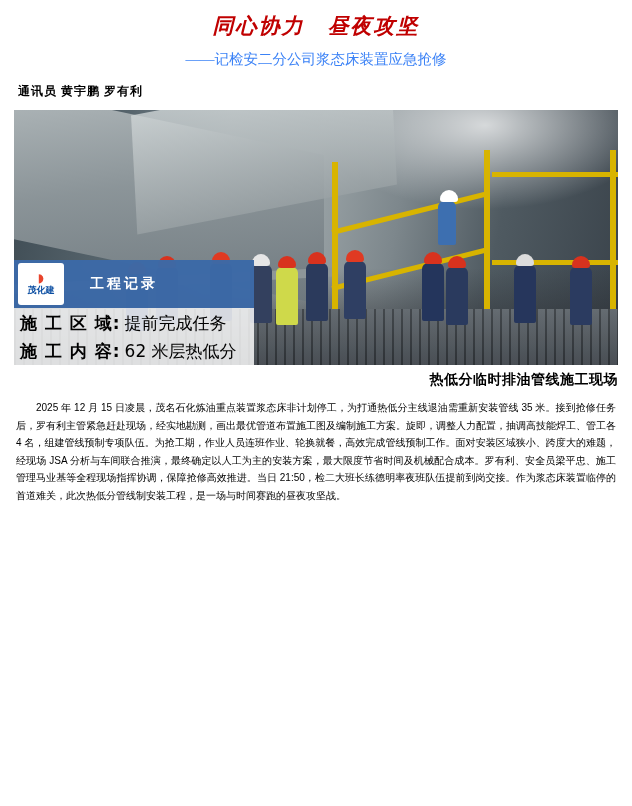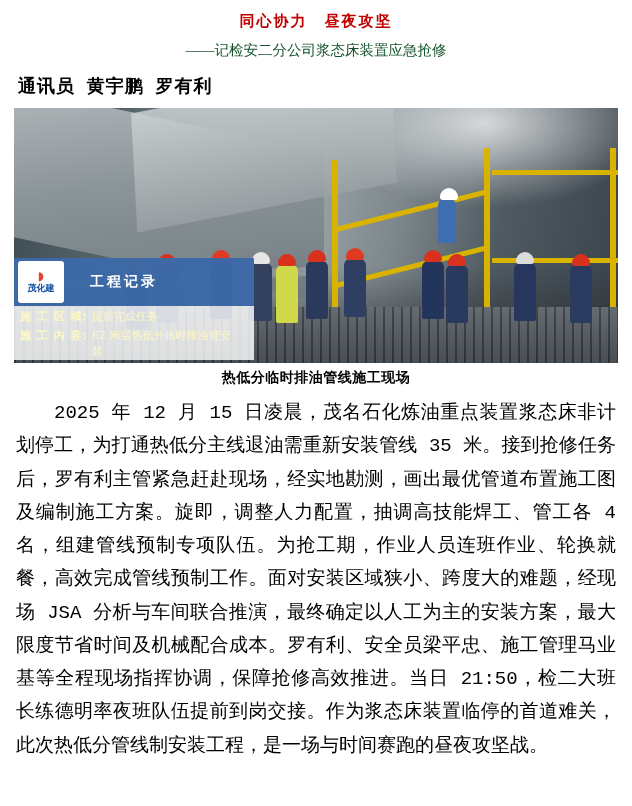--- a/index.html
+++ b/index.html
@@ -17,39 +17,40 @@
   .page {
     position: relative;
     width: 632px;
     height: 806px;
     box-sizing: border-box;
     padding: 0 14px;
   }
   .title {
     text-align: center;
     color: #c00000;
-    font-size: 15px;
+    font-size: 21px;
     font-weight: bold;
     letter-spacing: 2px;
     margin-top: 12px;
     font-family: "DejaVu Sans", sans-serif;
+    font-style: italic;
   }
   .subtitle {
     text-align: center;
-    color: #14532d;
+    color: #3b82f6;
     font-size: 14.5px;
     margin-top: 10px;
     font-family: "Liberation Serif", serif;
   }
   .byline {
     margin-top: 14px;
     margin-left: 4px;
-    font-size: 18px;
-    font-weight: bold;
-    font-family: Liberation Mono, monospace;
+    font-size: 12px;
+    font-weight: bold;
+    font-family: Liberation Serif, serif;
     letter-spacing: 1px;
   }
   
   .photo-wrap {
     margin-top: 10px;
     position: relative;
     width: 604px;
     height: 255px;
     overflow: hidden;
     background: #6d7a82;
@@ -157,42 +158,42 @@
   .logo-mark .sun { color: #e8442c; font-size: 12px; }
   .card-title {
     color: #ffffff;
     font-size: 14px;
     font-weight: bold;
     letter-spacing: 3px;
     margin-left: 26px;
   }
   .card-row {
     display: flex;
-    font-size: 11px;
-    color: #fef9c3;
+    font-size: 17px;
+    color: #000000;
     padding: 3px 16px 0 6px;
     line-height: 1.45;
   }
   .card-key { white-space: nowrap; font-weight: bold; letter-spacing: 1px; }
   .card-val { margin-left: 4px; }
   .photo-caption {
-    text-align: center;
+    text-align: right;
     font-size: 14px;
     font-weight: bold;
     font-family: "DejaVu Sans", sans-serif;
     margin-top: 6px;
     letter-spacing: .5px;
   }
   .body-p {
-    font-size: 19px;
+    font-size: 10px;
     line-height: 1.75;
     text-align: justify;
     text-indent: 2em;
     margin: 10px 2px 0 2px;
-    font-family: Liberation Mono, monospace;
+    font-family: Liberation Sans, sans-serif;
   }
 </style>
 </head>
 <body>
 
 <div class="page">
 
   <div class="title">同心协力　昼夜攻坚</div>
   <div class="subtitle">——记检安二分公司浆态床装置应急抢修</div>
   <div class="byline">通讯员 黄宇鹏 罗有利</div>

